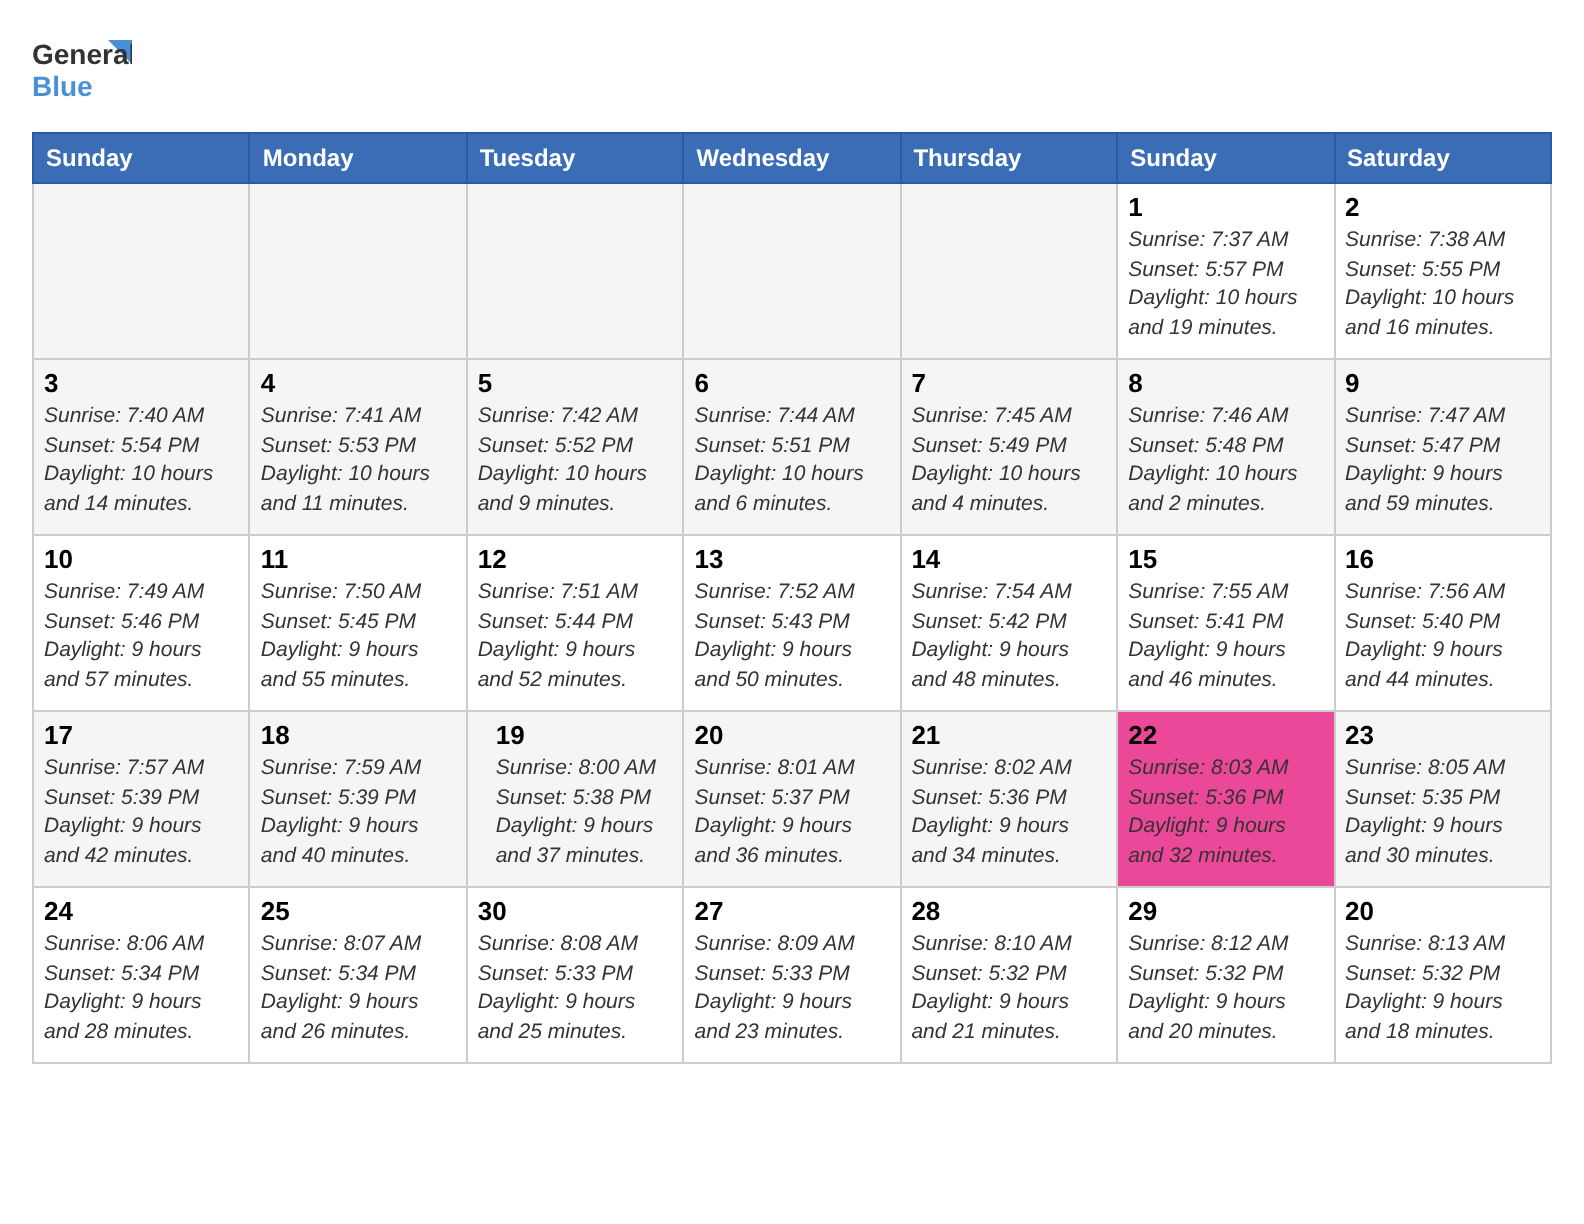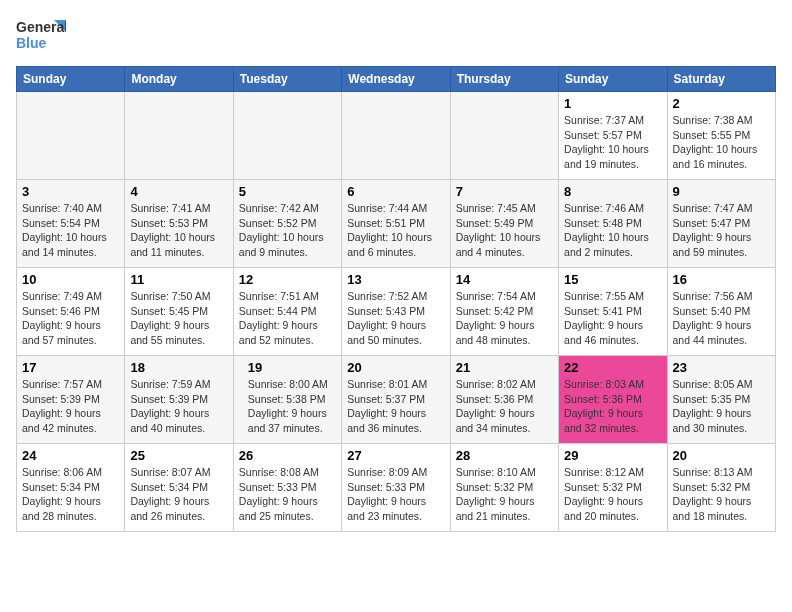--- a/index.html
+++ b/index.html
@@ -62,20 +62,21 @@
     }
     .day-num {
       font-weight: bold;
       font-size: 13px;
       margin-bottom: 2px;
     }
     .day-info {
       color: #333;
       font-size: 10.5px;
       line-height: 1.4;
+      font-style: italic;
     }
     tr:nth-child(odd) td:not(.empty) {
       background: #fff;
     }
     tr:nth-child(even) td:not(.empty) {
       background: #f5f5f5;
     }
   </style>
 </head>
 <body>
@@ -215,21 +216,21 @@
       <tr>
         <td>
           <div class="day-num">24</div>
           <div class="day-info">Sunrise: 8:06 AM<br>Sunset: 5:34 PM<br>Daylight: 9 hours and 28 minutes.</div>
         </td>
         <td>
           <div class="day-num">25</div>
           <div class="day-info">Sunrise: 8:07 AM<br>Sunset: 5:34 PM<br>Daylight: 9 hours and 26 minutes.</div>
         </td>
         <td>
-          <div class="day-num">26</div>
+          <div class="day-num">30</div>
           <div class="day-info">Sunrise: 8:08 AM<br>Sunset: 5:33 PM<br>Daylight: 9 hours and 25 minutes.</div>
         </td>
         <td>
           <div class="day-num">27</div>
           <div class="day-info">Sunrise: 8:09 AM<br>Sunset: 5:33 PM<br>Daylight: 9 hours and 23 minutes.</div>
         </td>
         <td>
           <div class="day-num">28</div>
           <div class="day-info">Sunrise: 8:10 AM<br>Sunset: 5:32 PM<br>Daylight: 9 hours and 21 minutes.</div>
         </td>

